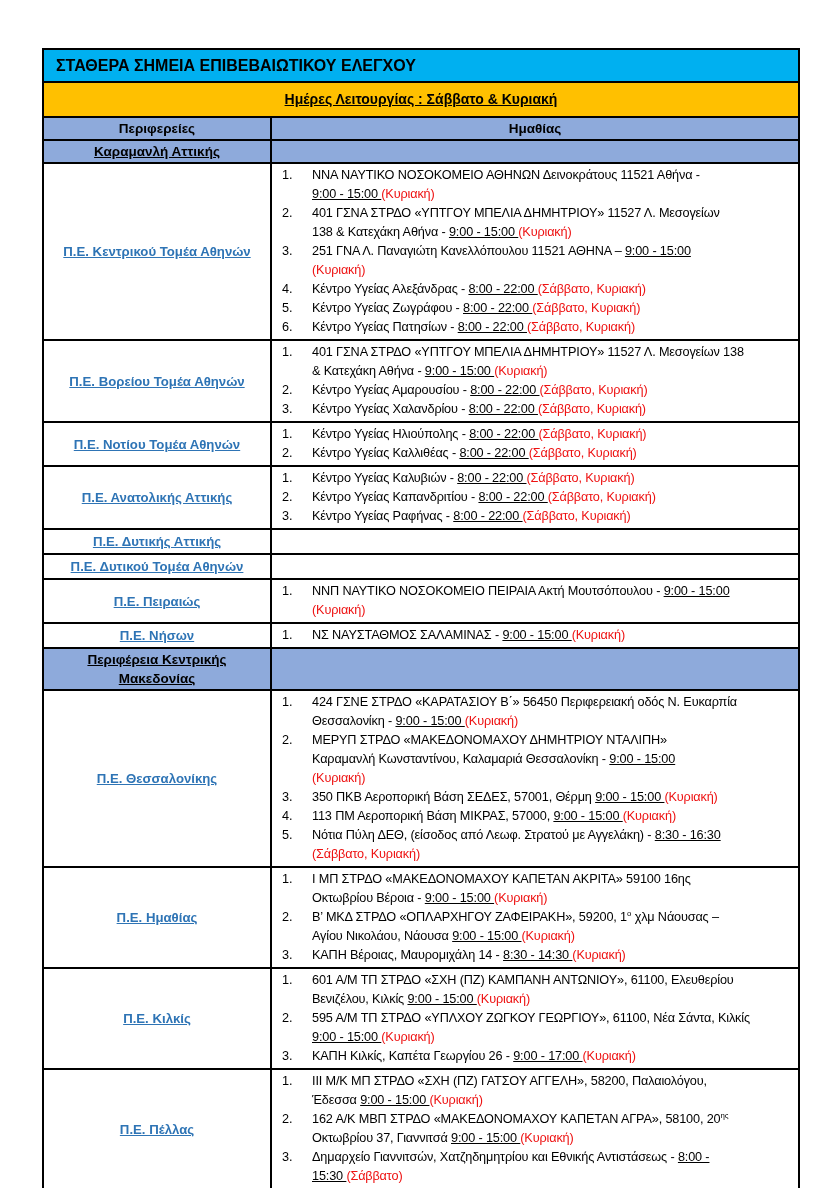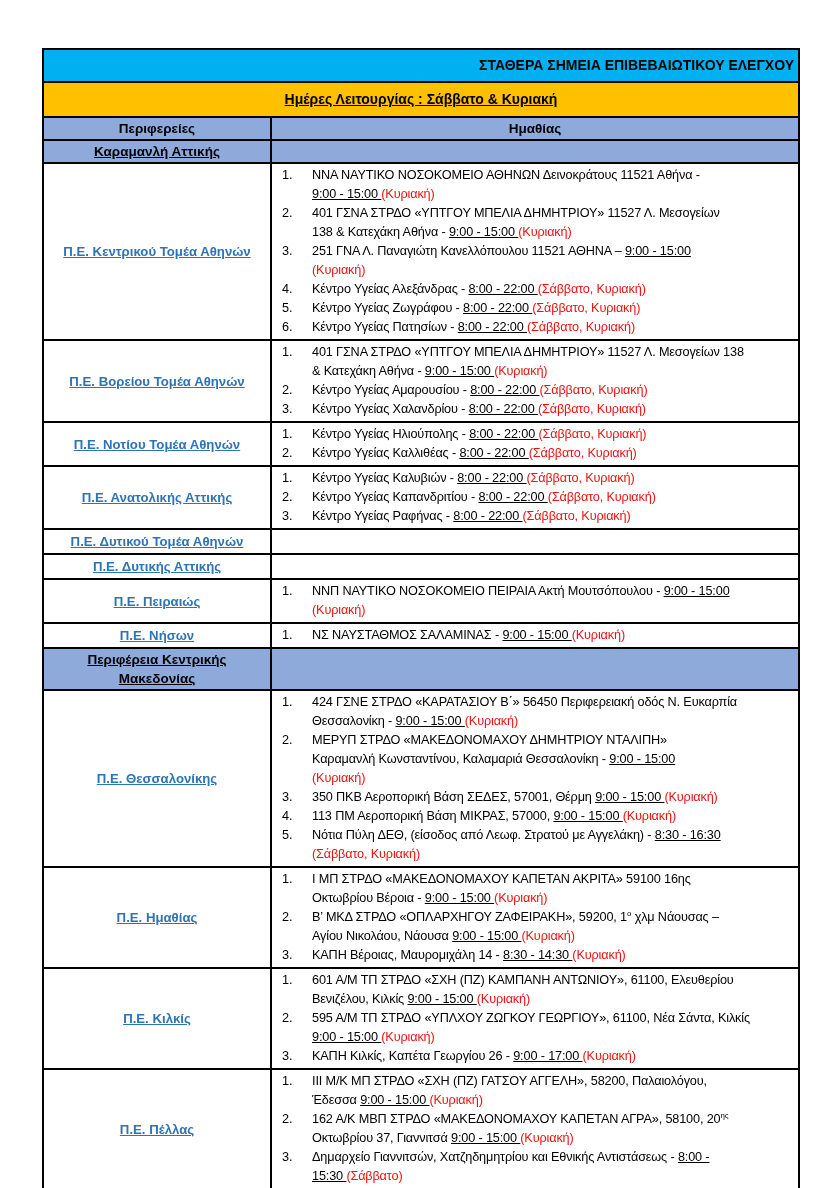--- a/index.html
+++ b/index.html
@@ -14,22 +14,22 @@
     border-collapse:collapse;
     width:756px;
     table-layout:fixed;
   }
   col.c1{width:228px;}
   col.c2{width:528px;}
   td{border:2px solid var(--border,#000);vertical-align:middle;}
 
   .title-cell{
     background:var(--title-bg,#00B0F0);
-    text-align:right;font-weight:bold;font-size:14px;line-height:19px;
-    padding:6px 4px;
+    text-align:left;font-weight:bold;font-size:16px;line-height:19px;
+    padding:6px 12px;
   }
   .subtitle-cell{
     background:var(--subtitle-bg,#FFC000);
     text-align:center;font-weight:bold;font-size:14px;line-height:19px;
     padding:7px 4px;
   }
   .subtitle-cell .u{text-decoration:underline;margin-top:16px;}
   .colhead{
     background:var(--band-bg,#8EAADB);
     text-align:center;font-weight:bold;font-size:13.5px;line-height:19px;
@@ -158,25 +158,25 @@
               <span class="num">2.</span>
               <span class="body"><span class="text">Κέντρο Υγείας Καπανδριτίου - </span><span class="time">8:00 - 22:00 </span><span class="days">(Σάββατο, Κυριακή)</span></span>
             </div>
             <div class="item">
               <span class="num">3.</span>
               <span class="body"><span class="text">Κέντρο Υγείας Ραφήνας - </span><span class="time">8:00 - 22:00 </span><span class="days">(Σάββατο, Κυριακή)</span></span>
             </div>
           </td>
         </tr>
         <tr>
+          <td class="region-cell"><span class="region-link">Π.Ε. Δυτικής Αττικής</span></td>
+          <td class="pts-cell"></td>
+        </tr>
+        <tr>
           <td class="region-cell"><span class="region-link">Π.Ε. Δυτικού Τομέα Αθηνών</span></td>
-          <td class="pts-cell"></td>
-        </tr>
-        <tr>
-          <td class="region-cell"><span class="region-link">Π.Ε. Δυτικής Αττικής</span></td>
           <td class="pts-cell"></td>
         </tr>
         <tr>
           <td class="region-cell"><span class="region-link">Π.Ε. Πειραιώς</span></td>
           <td class="pts-cell">
             <div class="item">
               <span class="num">1.</span>
               <span class="body"><span class="text">ΝΝΠ ΝΑΥΤΙΚΟ ΝΟΣΟΚΟΜΕΙΟ ΠΕΙΡΑΙΑ Ακτή Μουτσόπουλου - </span><span class="time">9:00 - 15:00</span><span class="days">
 (Κυριακή)</span></span>
             </div>

